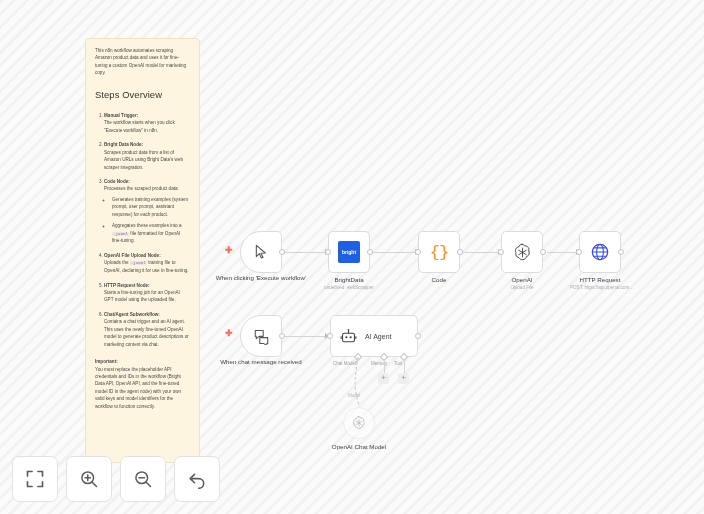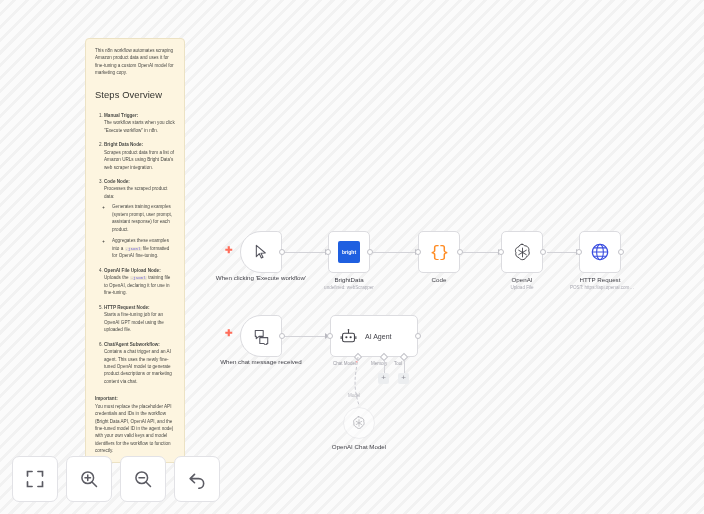--- a/index.html
+++ b/index.html
@@ -18,21 +18,21 @@
       #f2f2f2 0px, #f2f2f2 3px,
       #fbfbfb 3px, #fbfbfb 9px
     );
     overflow: hidden;
   }
 
   
   #sticky {
     position: absolute;
     left: 85px; top: 38px;
-    width: 100px; height: 425px;
+    width: 115px; height: 425px;
     background: #fdf5e0;
     border: 1px solid #ece2c4;
     border-radius: 4px;
     padding: 8px 9px 0 9px;
     overflow: hidden;
     color: #4a4a46;
     font-size: 4.6px;
     line-height: 1.62;
   }
   #sticky p { margin: 0 0 8px 0; }

